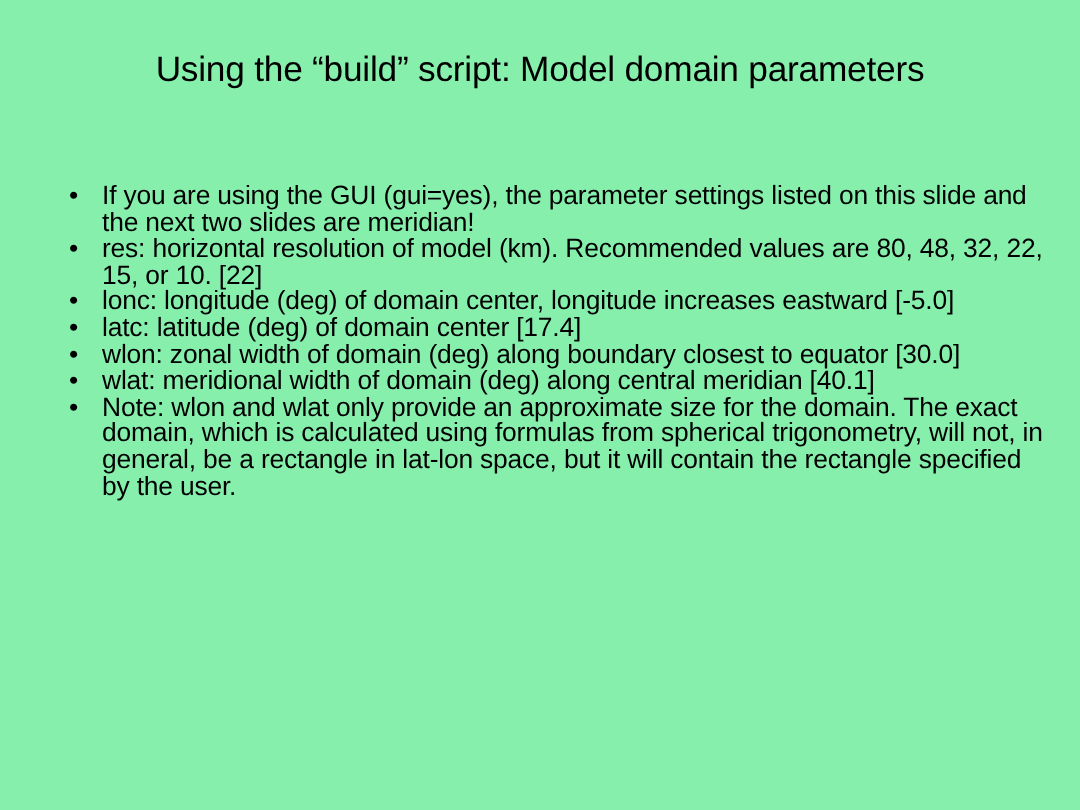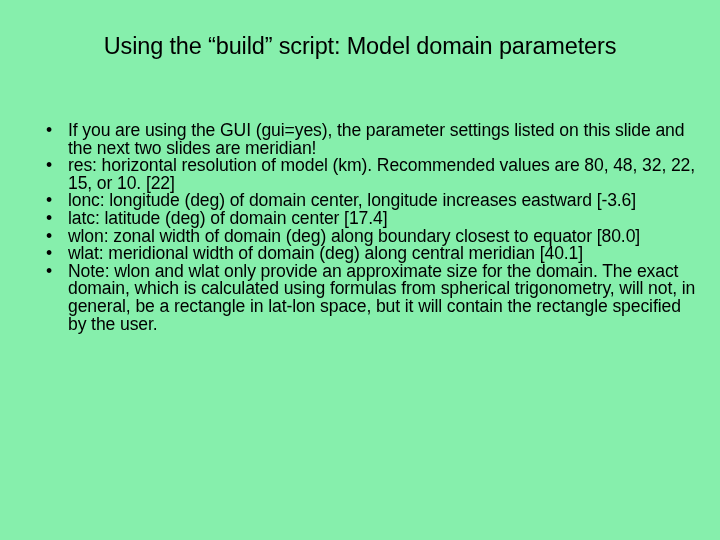--- a/index.html
+++ b/index.html
@@ -97,31 +97,31 @@
         <span class="bullet-text">If you are using the GUI (gui=yes), the parameter settings listed on this slide and the next two slides are meridian!</span>
       </li>
 
       <li>
         <span class="bullet-mark">•</span>
         <span class="bullet-text">res: horizontal resolution of model (km). Recommended values are 80, 48, 32, 22, 15, or 10. [22]</span>
       </li>
 
       <li>
         <span class="bullet-mark">•</span>
-        <span class="bullet-text">lonc: longitude (deg) of domain center, longitude increases eastward [-3.6]</span>
+        <span class="bullet-text">lonc: longitude (deg) of domain center, longitude increases eastward [-5.0]</span>
       </li>
 
       <li>
         <span class="bullet-mark">•</span>
         <span class="bullet-text">latc: latitude (deg) of domain center [17.4]</span>
       </li>
 
       <li>
         <span class="bullet-mark">•</span>
-        <span class="bullet-text">wlon: zonal width of domain (deg) along boundary closest to equator [80.0]</span>
+        <span class="bullet-text">wlon: zonal width of domain (deg) along boundary closest to equator [30.0]</span>
       </li>
 
       <li>
         <span class="bullet-mark">•</span>
         <span class="bullet-text">wlat: meridional width of domain (deg) along central meridian [40.1]</span>
       </li>
 
       <li>
         <span class="bullet-mark">•</span>
         <span class="bullet-text">Note: wlon and wlat only provide an approximate size for the domain. The exact domain, which is calculated using formulas from spherical trigonometry, will not, in general, be a rectangle in lat-lon space, but it will contain the rectangle specified by the user.</span>

